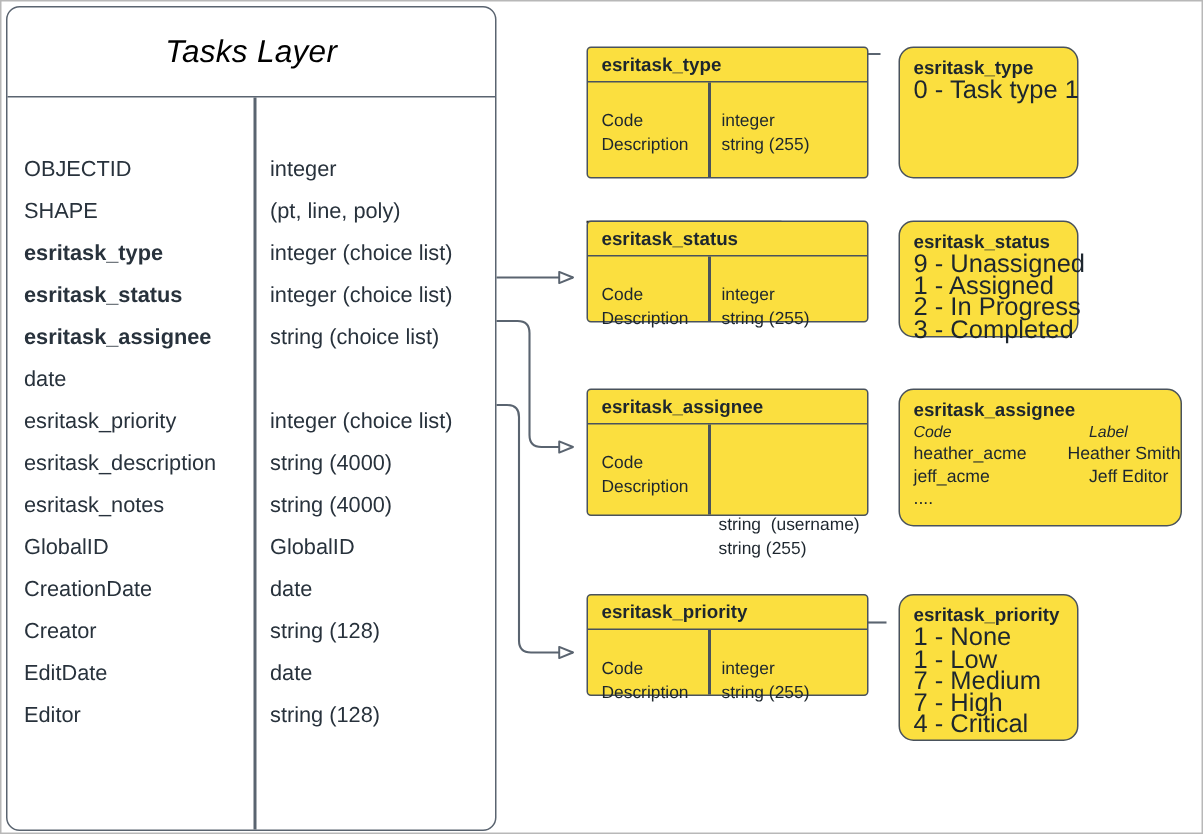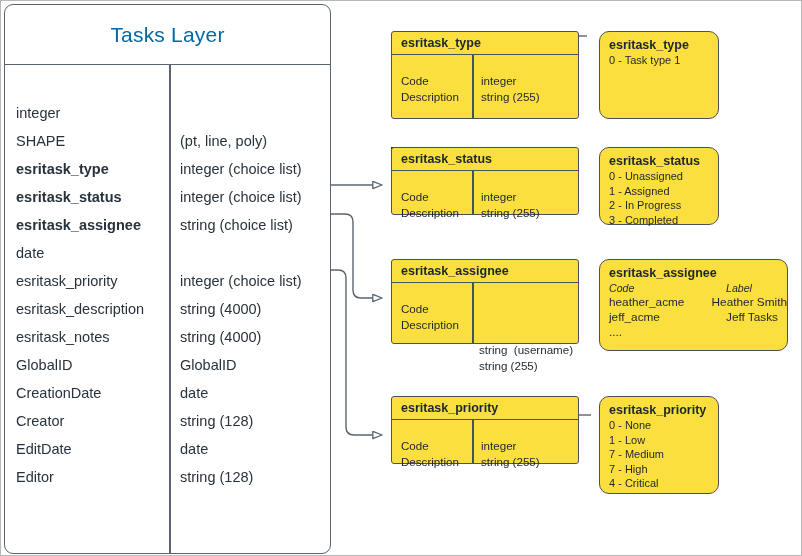--- a/index.html
+++ b/index.html
@@ -38,22 +38,23 @@
     left: 0; top: 0; right: 0;
     height: 60px;
     border-bottom: 1.6px solid #5a6470;
     display: flex;
     align-items: center;
     justify-content: center;
     box-sizing: border-box;
   }
   .layer-title {
     font-size: 21px;
-    color: #0369a1;
+    color: #000000;
     letter-spacing: 0.2px;
+    font-style: italic;
   }
   .layer-body {
     position: absolute;
     left: 0; top: 60px; right: 0; bottom: 0;
   }
   .col-divider {
     position: absolute;
     left: 164px;
     top: 0;
     bottom: 0;
@@ -131,21 +132,21 @@
   
   .vbox-title {
     font-size: 12.5px;
     font-weight: bold;
     color: #1d262e;
     padding: 6px 0 0 9px;
     line-height: 15px;
   }
   .vbox-lines {
     padding: 0 0 0 9px;
-    font-size: 11px;
+    font-size: 17px;
     line-height: 14.6px;
     color: #1d262e;
   }
   .vbox-lines div { white-space: pre; }
 
   .assignee-grid {
     padding: 0 0 0 9px;
     font-size: 11.8px;
     line-height: 15.2px;
     color: #1d262e;
@@ -188,20 +189,21 @@
   </svg>
 
   <div class="layer-panel">
     <div class="layer-title-band">
       <div class="layer-title">Tasks Layer</div>
     </div>
     <div class="layer-body">
       <div class="col-divider"></div>
       <div class="field-rows" id="field-rows">
           <div class="field-row">
+            <div class="field-name">OBJECTID</div>
             <div class="field-type">integer</div>
           </div>
           <div class="field-row">
             <div class="field-name">SHAPE</div>
             <div class="field-type">(pt, line, poly)</div>
           </div>
           <div class="field-row">
             <div class="field-name bold">esritask_type</div>
             <div class="field-type">integer (choice list)</div>
           </div>
@@ -277,21 +279,21 @@
       <div class="ybox-cell" style="left:9px;">Code
 Description</div>
       <div class="ybox-cell" style="left:89px;">integer
 string (255)</div>
     </div>
   </div>
 
   <div class="ybox round" style="left:598px; top:146px; width:120px; height:78px;">
     <div class="vbox-title">esritask_status</div>
     <div class="vbox-lines" id="domain-status-values">
-        <div>0 - Unassigned</div>
+        <div>9 - Unassigned</div>
         <div>1 - Assigned</div>
         <div>2 - In Progress</div>
         <div>3 - Completed</div>
       </div>
   </div>
 
   <div class="ybox sharp" style="left:390px; top:258px; width:188px; height:85px;">
     <div class="ybox-header">esritask_assignee</div>
     <div class="ybox-cols">
       <div class="ybox-vdiv" style="left:80px;"></div>
@@ -309,21 +311,21 @@
         <span class="ag-code">Code</span>
         <span class="ag-label">Label</span>
       </div>
       <div id="assignee-rows">
           <div class="ag-row">
             <span class="ag-code">heather_acme</span>
             <span class="ag-label">Heather Smith</span>
           </div>
           <div class="ag-row">
             <span class="ag-code">jeff_acme</span>
-            <span class="ag-label">Jeff Tasks</span>
+            <span class="ag-label">Jeff Editor</span>
           </div>
           <div class="ag-row">
             <span class="ag-code">....</span>
             <span class="ag-label"></span>
           </div>
         </div>
     </div>
   </div>
 
   <div class="ybox sharp" style="left:390px; top:395px; width:188px; height:68px;">
@@ -333,21 +335,21 @@
       <div class="ybox-cell" style="left:9px;">Code
 Description</div>
       <div class="ybox-cell" style="left:89px;">integer
 string (255)</div>
     </div>
   </div>
 
   <div class="ybox round" style="left:598px; top:395px; width:120px; height:98px;">
     <div class="vbox-title">esritask_priority</div>
     <div class="vbox-lines" id="domain-priority-values">
-        <div>0 - None</div>
+        <div>1 - None</div>
         <div>1 - Low</div>
         <div>7 - Medium</div>
         <div>7 - High</div>
         <div>4 - Critical</div>
       </div>
   </div>
 
 </div>
 
 </body></html>

